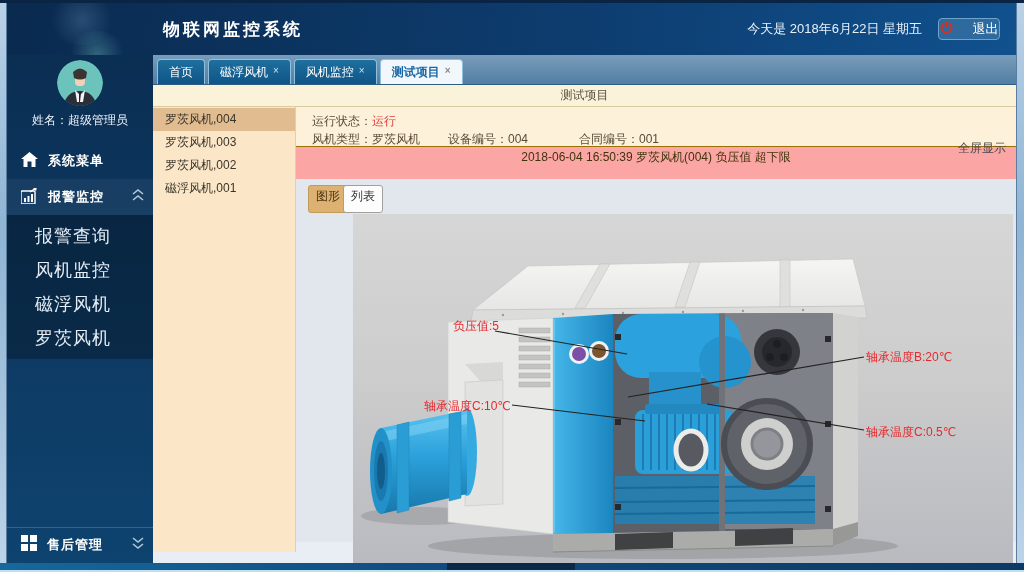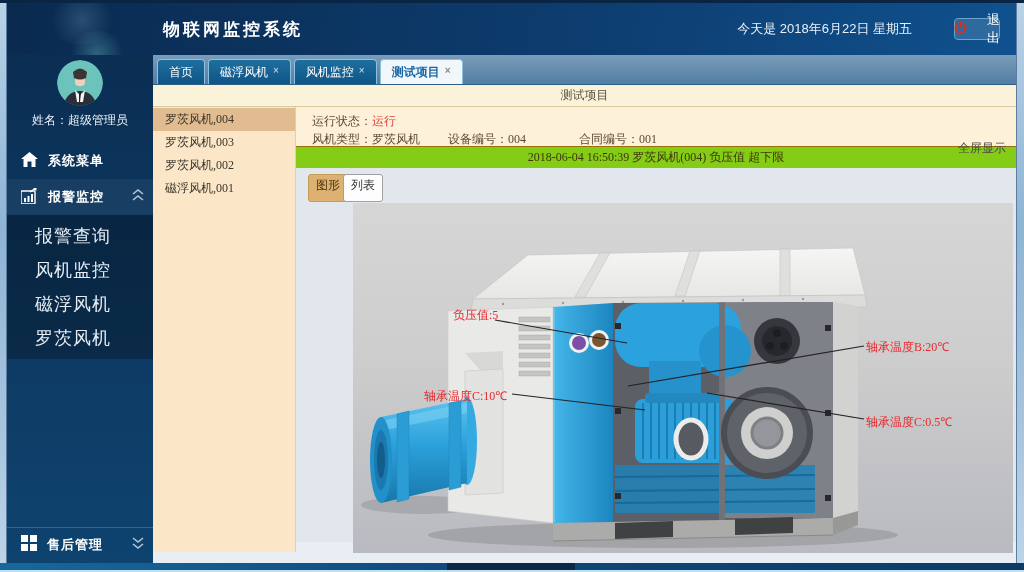--- a/index.html
+++ b/index.html
@@ -20,22 +20,22 @@
   .header { position:absolute; left:7px; top:3px; width:1009px; height:52px;
             background:linear-gradient(100deg,#0a2a4f 0%,#0d3c6e 55%,#10518e 100%);
             display:flex; align-items:center; overflow:hidden; }
   .header .bubble1 { position:absolute; left:60px; top:28px; width:60px; height:46px; border-radius:50%;
             background:radial-gradient(circle,rgba(120,200,200,.35),rgba(120,200,200,0) 70%); }
   .header .bubble2 { position:absolute; left:40px; top:-8px; width:70px; height:50px; border-radius:50%;
             background:radial-gradient(circle,rgba(150,190,230,.22),rgba(150,190,230,0) 70%); }
   .app-title { margin-left:156px; color:#ffffff; font-size:17px; font-weight:bold; letter-spacing:3px; }
   .header-spacer { flex:1; }
   .header-date { color:#e8f1fa; font-size:13px; margin-right:16px; }
-  .logout-btn { margin-right:16px; width:46px; height:22px; background:#2e6a9d; border:1px solid #6fa3c8;
-            border-radius:4px; display:flex; align-items:center; justify-content:center; gap:20px; cursor:pointer;margin-left:26px; }
+  .logout-btn { margin-right:16px; width:62px; height:22px; background:#2e6a9d; border:1px solid #6fa3c8;
+            border-radius:4px; display:flex; align-items:center; justify-content:center; gap:20px; cursor:pointer; }
   .logout-btn span.lbl { color:#fff; font-size:13px; }
 
   
   .sidebar { position:absolute; left:7px; top:55px; width:146px; height:508px;
              background:linear-gradient(180deg,#0b2e53 0%,#0d3a63 55%,#0e436f 100%); color:#fff; }
   .avatar-wrap { display:flex; flex-direction:column; align-items:center; padding-top:5px; }
   .avatar { width:46px; height:46px; border-radius:50%; overflow:hidden; }
   .user-name { margin-top:6px; font-size:12px; color:#f0f5fa; }
   .menu { margin-top:14px; }
   .menu-item { height:36px; display:flex; align-items:center; padding:0 8px 0 14px; cursor:pointer; font-size:13px; font-weight:bold; }
@@ -54,33 +54,33 @@
   .tabstrip { height:30px; background:linear-gradient(180deg,#7a9cba 0%,#517ea4 100%); border-bottom:1px solid #2f5e84;
               display:flex; align-items:flex-end; padding-left:4px; }
   .tab { height:25px; margin-right:3px; padding:12px 11px; display:flex; align-items:center;
          background:linear-gradient(180deg,#1e6f9f 0%,#0f5587 100%); border:1px solid #8fc0dd; border-bottom:none;
          border-radius:4px 4px 0 0; color:#ffffff; font-size:12px; cursor:pointer; }
   .tab .close { font-size:10px; margin-left:5px; color:#cfe0ec; position:relative; top:-2px; cursor:pointer; }
   .tab.active { background:#f2f7fb; color:#1767a6; font-weight:bold; }
   .tab.active .close { color:#8a8a8a; }
   .pagetitle-bar { height:22px; background:#faf2d9; border-bottom:1px solid #d8cba0; text-align:center;
                    line-height:21px; font-size:12px; color:#5a5142; }
-  .content-row { display:flex; height:445px;font-family:Liberation Serif, serif; }
+  .content-row { display:flex; height:445px; }
   .device-list { width:143px; background:#fbe7c8; border-right:1px solid #e3d0ab; padding-top:1px; }
   .device-item { height:23px; line-height:23px; padding-left:12px; font-size:12px; color:#3a342a; cursor:pointer; }
   .device-item.selected { background:#e0bc90; }
   .right-panel { flex:1; display:flex; flex-direction:column; }
   .info-panel { height:39px; background:#fdf1da; position:relative; font-size:12px; color:#5c4a36; }
   .info-row1 { position:absolute; left:16px; top:6px; }
   .info-row2 { position:absolute; left:16px; top:24px; display:flex; }
   .info-row2 .f1 { width:136px; }
   .info-row2 .f2 { width:131px; }
   .status-red { color:#e23c3c; }
   .fullscreen-link { position:absolute; right:10px; top:13px; color:#4a4a4a; font-size:12px; cursor:pointer;margin-top:20px; }
-  .alert-bar { height:22px; background:#84cc16; border-top:1px solid #9a7008; text-align:center; line-height:21px;
+  .alert-bar { height:33px; background:#fca5a5; border-top:1px solid #9a7008; text-align:center; line-height:21px;
                font-size:12px; color:#40350a; }
   .canvas-area { flex:1; background:#e2e7ee; position:relative; }
   .view-btn { position:absolute; top:6px; height:28px; padding:0 7px; font-size:12px; border-radius:3px; cursor:pointer;
               line-height:20px; }
   .view-btn.graph { left:12px; background:#ddb171; border:1px solid #c49a57; color:#4a3312; }
   .view-btn.list  { left:47px; background:#fdfdfd; border:1px solid #a0a0a0; color:#333; }
   .image-panel { position:absolute; left:57px; top:35px; width:660px; height:350px;
                  background:linear-gradient(180deg,#d6d6d6 0%,#cdcdcd 45%,#b9bac0 100%); }
   .image-panel svg.machine { position:absolute; left:0; top:0; }
   .annot { position:absolute; color:#e8282c; font-size:12px; white-space:nowrap; }

